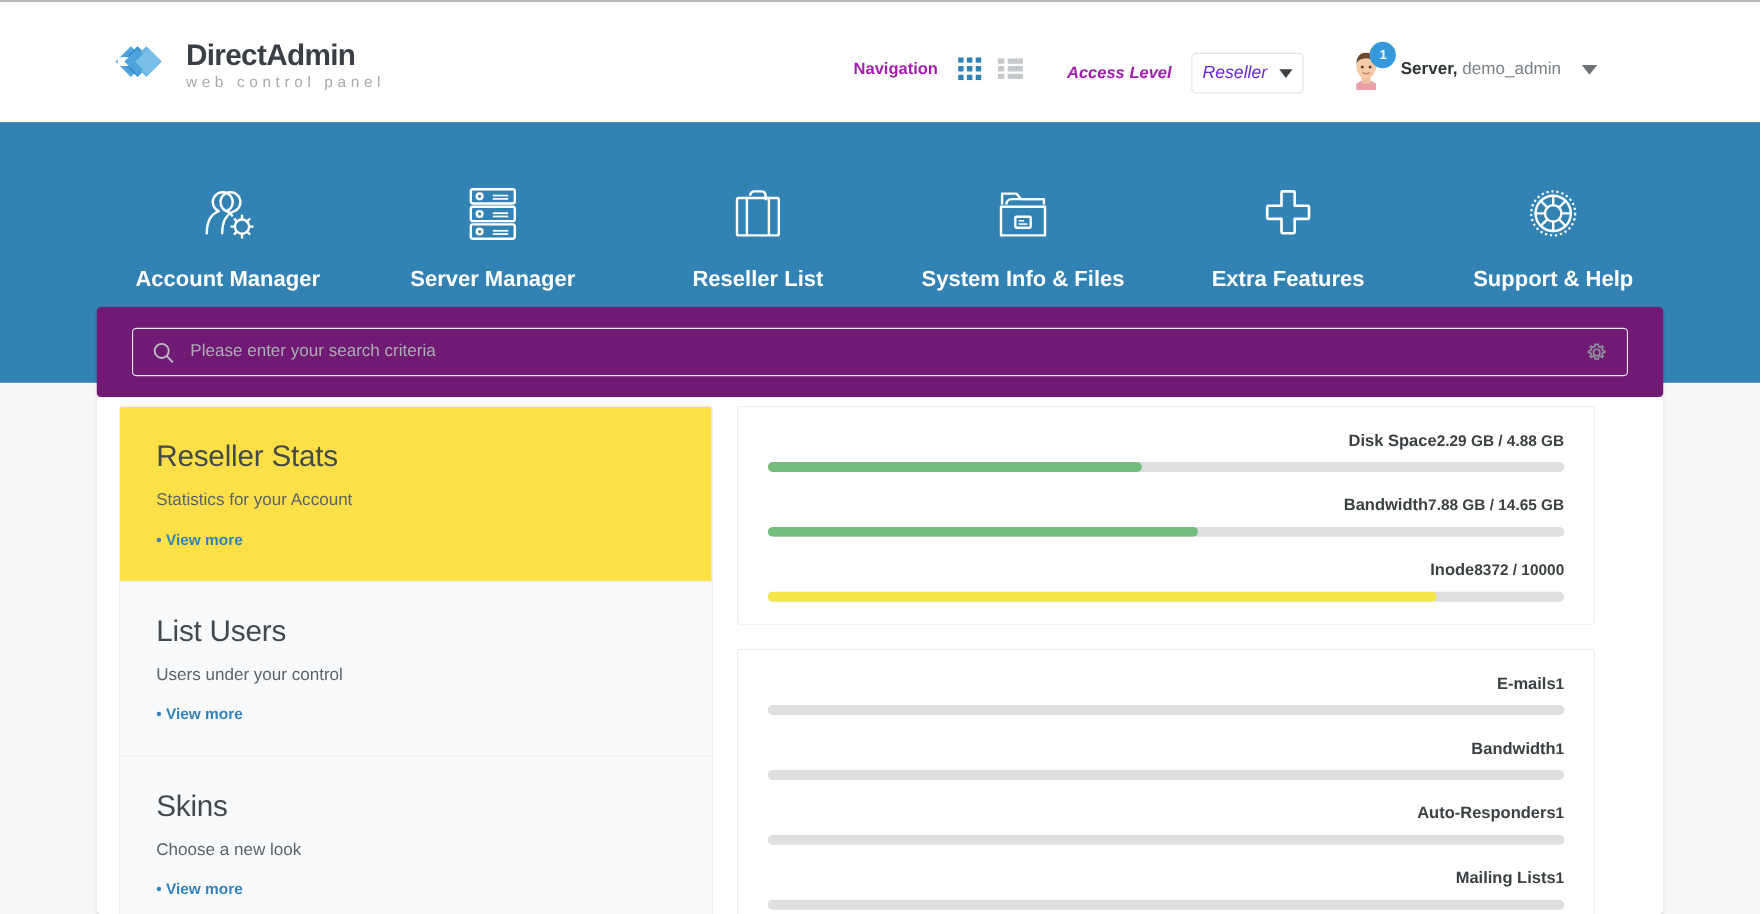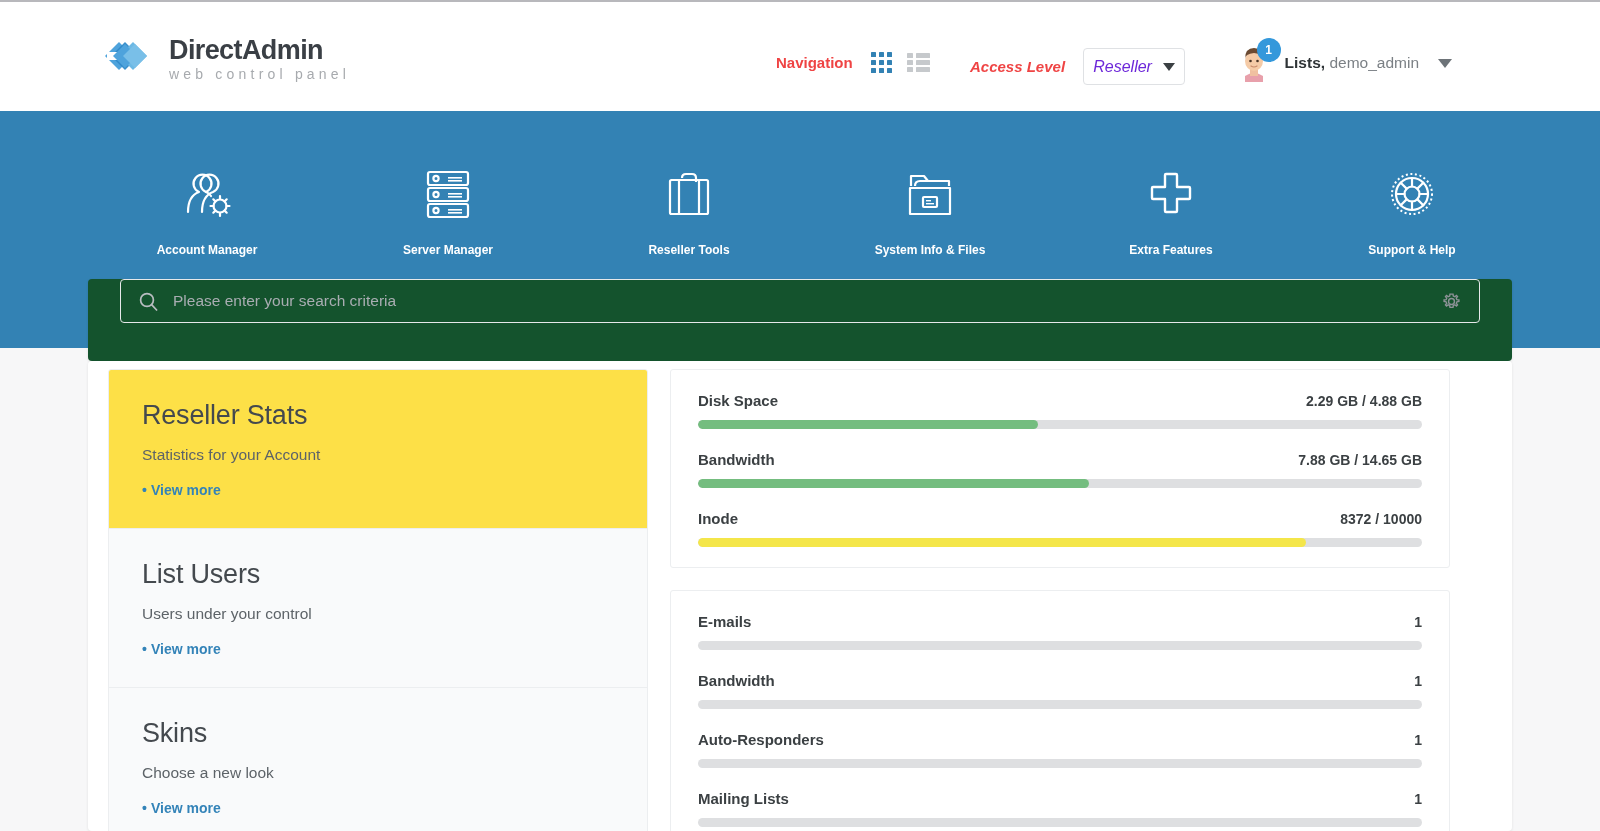--- a/index.html
+++ b/index.html
@@ -40,21 +40,21 @@
   .logo-title .bold-a { color: #3a3f45; }
   .logo-sub {
     font-size: 14px; letter-spacing: 4.2px; color: #a7aaae;
     margin-top: 3px;
   }
 
   .header-center {
     position: absolute; left: 776px; top: 50px;
     display: flex; align-items: center; gap: 18px;
   }
-  .hc-label { font-size: 15px; font-weight: bold; color: #ef4444; }
+  .hc-label { font-size: 15px; font-weight: bold; color: #a21caf; }
   .nav-toggles { display: flex; align-items: center; gap: 14px; }
   .toggle-icon { display: block; cursor: pointer; }
 
   .access-wrap {
     position: absolute; left: 970px; top: 46px;
     display: flex; align-items: center; gap: 18px; font-style: italic;
   }
   .access-select {
     width: 102px; height: 37px;
     border: 1px solid #dfe1e4; border-radius: 4px;
@@ -103,30 +103,30 @@
     display: flex; justify-content: space-between;
   }
   .navitem {
     width: 200px;
     display: flex; flex-direction: column; align-items: center;
     cursor: pointer;
   }
   .navicon { height: 62px; display: flex; align-items: center; justify-content: center; }
   .navlabel {
     margin-top: 18px; color: #ffffff;
-    font-size: 12px; font-weight: bold; white-space: nowrap;
+    font-size: 20px; font-weight: bold; white-space: nowrap;
   }
 
   
   .search-card {
     position: absolute; left: 88px; top: 279px;
     width: 1424px; height: 82px;
-    background: #14532d; border-radius: 4px;
+    background: #701a75; border-radius: 4px;
     box-shadow: 0 1px 3px rgba(0,0,0,0.09);
-    display: flex; justify-content: center;
+    display: flex; align-items: center; justify-content: center;
   }
   .search-box {
     width: 1360px; height: 44px;
     border: 1px solid #e6e8ea; border-radius: 4px;
     display: flex; align-items: center;
     padding: 0 18px 0 18px;
   }
   .search-input-txt {
     flex: 1; margin-left: 15px;
     font-size: 15.5px; color: #a9adb2;
@@ -176,21 +176,21 @@
   
   .right-col { width: 780px; }
   .stat-card {
     border: 1px solid #eceef0; border-radius: 3px;
     background: #ffffff;
     padding: 22px 27px 20px 27px;
   }
   .stat-card + .stat-card { margin-top: 22px; }
   .stat-row + .stat-row { margin-top: 22px; }
   .stat-head {
-    display: flex; justify-content: space-between; align-items: baseline;
+    display: flex; justify-content: flex-end; align-items: baseline;
   }
   .stat-label { font-size: 15px; font-weight: bold; color: #3b4043; }
   .stat-value { font-size: 14px; font-weight: bold; color: #3b4043; }
   .bar-track {
     margin-top: 11px;
     height: 9px; border-radius: 5px;
     background: #dedfe1;
     overflow: hidden;
   }
   .bar-fill { height: 100%; border-radius: 5px; }
@@ -263,21 +263,21 @@
           <rect x="14" y="24" width="8" height="8" fill="#f0c0a0"></rect>
           <ellipse cx="18" cy="17" rx="9" ry="10" fill="#f5cba7"></ellipse>
           <path d="M9 15 q0 -11 9 -11 q9 0 9 11 q0 -5 -9 -6 q-9 1 -9 6 z" fill="#6b4a32"></path>
           <circle cx="14.5" cy="17" r="1.3" fill="#4a3526"></circle>
           <circle cx="21.5" cy="17" r="1.3" fill="#4a3526"></circle>
           <path d="M15 22 q3 2 6 0" stroke="#c98a6a" stroke-width="1.2" fill="none" stroke-linecap="round"></path>
         </svg>
         <div class="badge">1</div>
       </div>
       <div class="hello">
-        <b>Lists,</b>
+        <b>Server,</b>
         <span>demo_admin</span>
       </div>
       <span class="user-caret"></span>
     </div>
   </div>
 
   <div class="navband">
     <div class="navitems">
 
       <div class="navitem">
@@ -323,21 +323,21 @@
       <div class="navitem">
         <div class="navicon">
           <svg width="56" height="56" viewBox="0 0 56 56">
             <g fill="none" stroke="#ffffff" stroke-width="2.2" stroke-linejoin="round">
               <path d="M21 12 q0 -4 4 -4 l6 0 q4 0 4 4 l0 4"></path>
               <rect x="9" y="14" width="38" height="34" rx="1.5"></rect>
               <path d="M18 14 l0 34 M38 14 l0 34"></path>
             </g>
           </svg>
         </div>
-        <div class="navlabel">Reseller Tools</div>
+        <div class="navlabel">Reseller List</div>
       </div>
 
       <div class="navitem">
         <div class="navicon">
           <svg width="56" height="56" viewBox="0 0 56 56">
             <g fill="none" stroke="#ffffff" stroke-width="2.2" stroke-linejoin="round">
               <path d="M9 20 l0 -10 l13 0 l4 5 l21 0 l0 5"></path>
               <path d="M13 20 q0 -5 5 -5 l26 0"></path>
               <path d="M8 22 l40 0 l0 26 l-40 0 z"></path>
               <rect x="21" y="31" width="14" height="10" rx="1"></rect>

